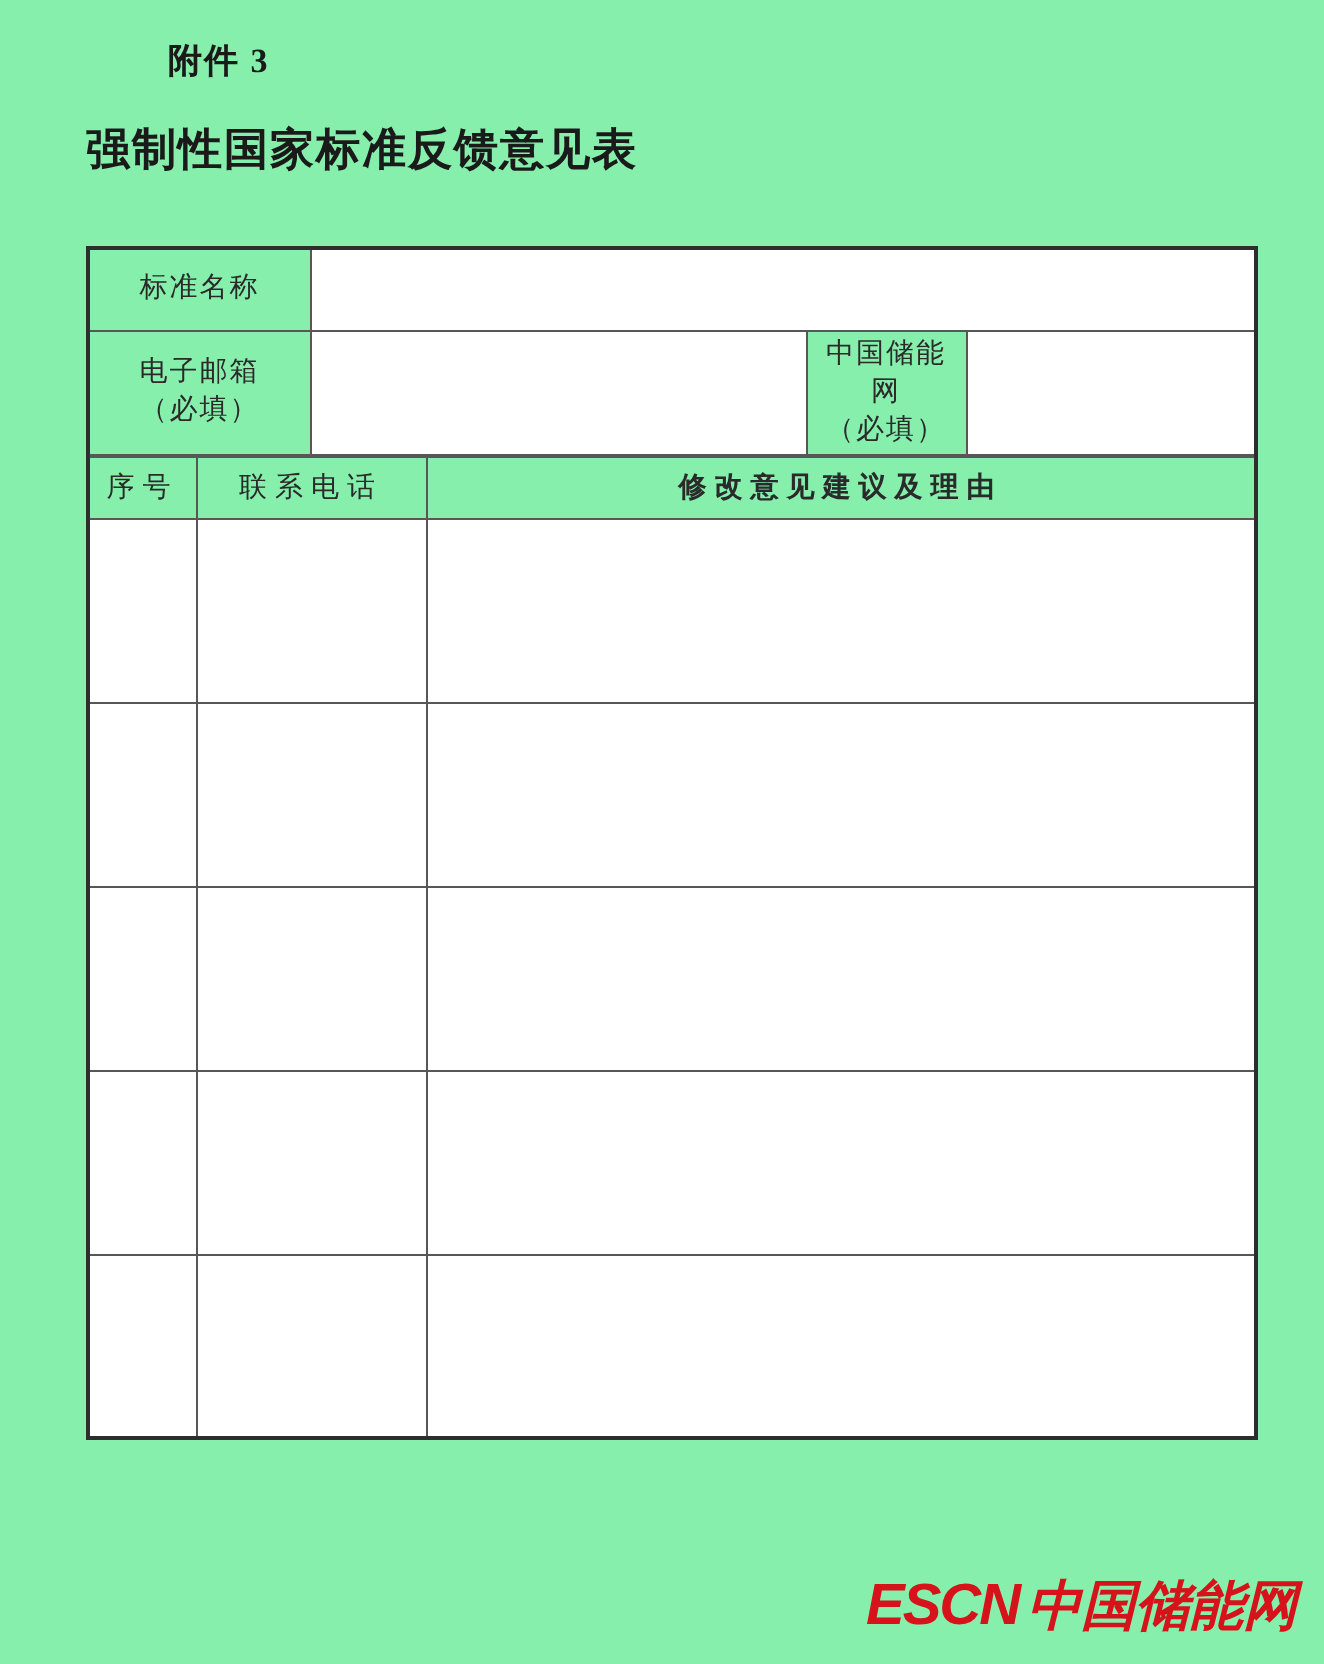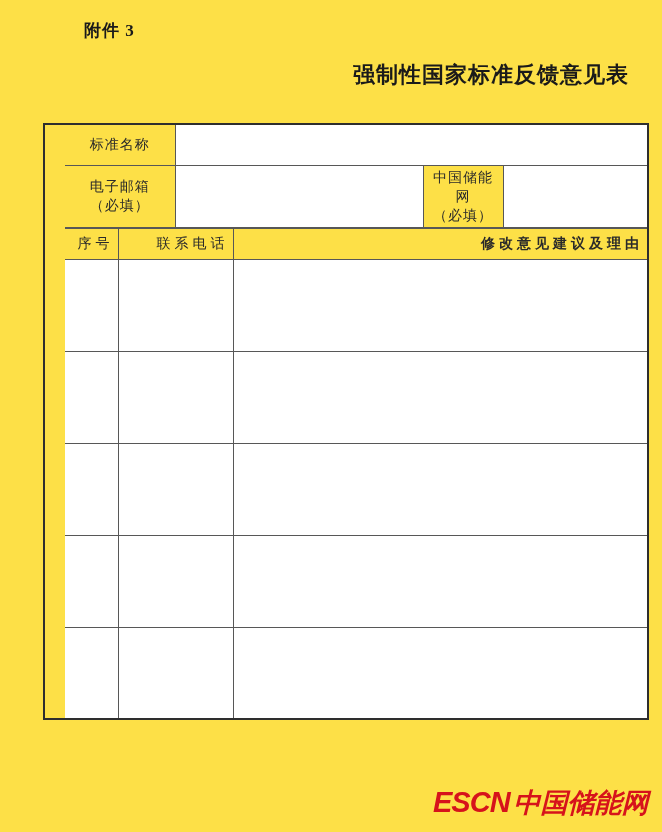--- a/index.html
+++ b/index.html
@@ -4,52 +4,51 @@
 <style>
   html, body {
     margin: 0;
     padding: 0;
     background: #ffffff;
   }
   .page {
     position: relative;
     width: 662px;
     height: 832px;
-    background: #fde047;
+    background: #86efac;
     font-family: "Liberation Serif", "DejaVu Serif", serif;
     color: #1f1f1f;
     overflow: hidden;
   }
   .attachment {
     position: absolute;
     left: 84px;
     top: 19px;
     font-size: 17px;
     font-weight: bold;
     letter-spacing: 1px;
     color: #1a1a1a;
   }
   .doc-title {
     position: absolute;
     left: 43px;
     top: 60px;
     width: 586px;
-    text-align: right;
+    text-align: left;
     font-size: 22px;
     font-weight: bold;
     letter-spacing: 1px;
     color: #1a1a1a;
   }
   .form-box {
     position: absolute;
     left: 43px;
     top: 123px;
     width: 582px;
     border: 2px solid #2e2e2e;
-    padding-left: 20px;
   }
   .form-box table {
     border-collapse: collapse;
     width: 100%;
     table-layout: fixed;
   }
   .form-box td {
     border: 1px solid #575757;
     padding: 2px 4px;
     vertical-align: middle;
@@ -62,21 +61,21 @@
   .t-body tr:last-child td { border-bottom: none; }
   .lbl {
     text-align: center;
     font-size: 14px;
     letter-spacing: 1px;
     line-height: 19px;
     white-space: pre-line;
     color: #2a2a2a;
   }
   .hdr {
-    text-align: right;
+    text-align: center;
     font-size: 14px;
     letter-spacing: 4px;
     color: #2a2a2a;
   }
   .r1 { height: 40px; }
   .r2 { height: 55px; }
   .r3 { height: 39px; margin-top: 28px; }
   .rh { height: 31px; }
   .rb { height: 92px; }
   .rb-last { height: 91px; }

